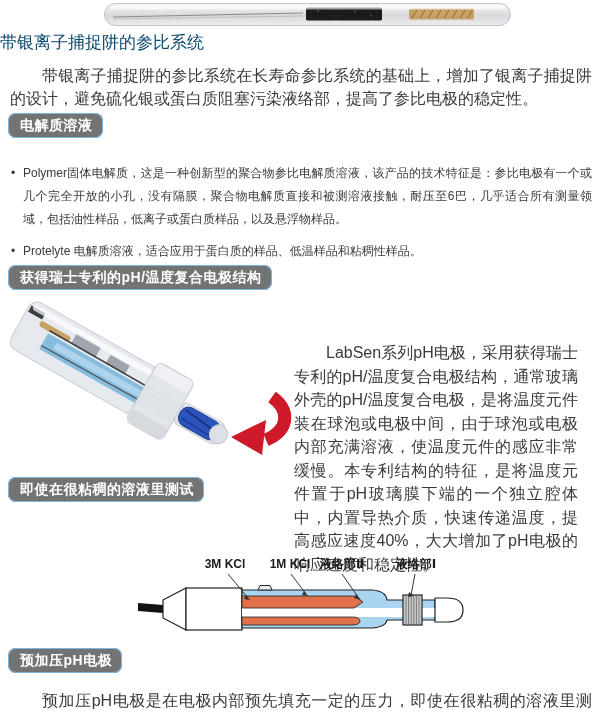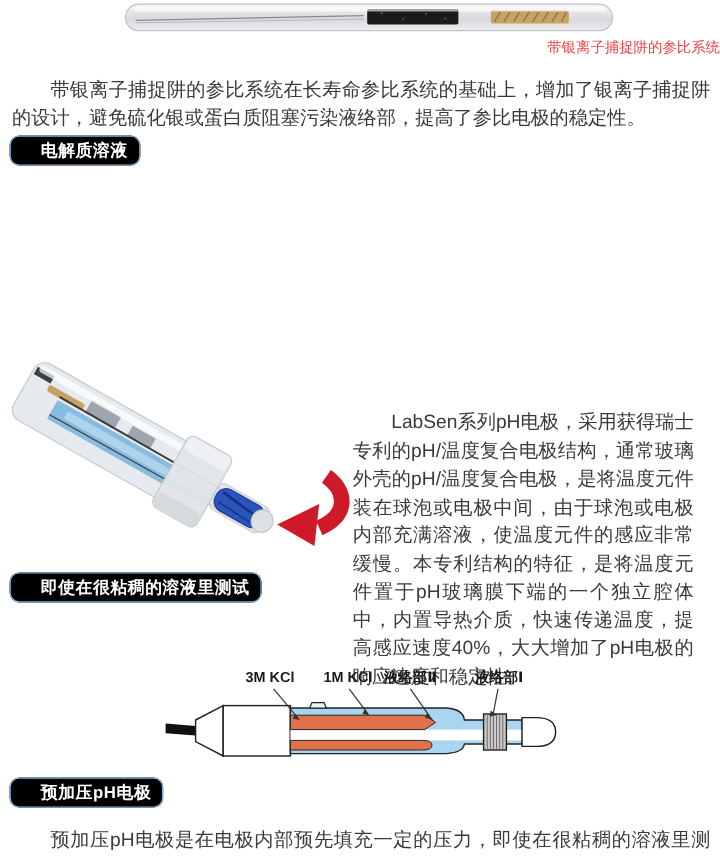--- a/index.html
+++ b/index.html
@@ -9,29 +9,29 @@
     overflow:hidden;
   }
   .para {
     position:absolute; left:10px; width:582px;
     font-size:16px; line-height:23px; color:#3a3a3a;
     text-align:justify;
   }
   .indent { text-indent:2em; }
   .badge {
     position:absolute; left:8px;
-    background:#000000; color:#ffffff;
+    background:#737373; color:#ffffff;
     font-size:14px; font-weight:bold; line-height:1;
-    padding:5px 10px 6px 26px; border-radius:8px;
+    padding:5px 10px 6px 12px; border-radius:8px;
     letter-spacing:0.5px;
     box-shadow:0 0 0 1px #7db6e0 inset;
   }
   .caption {
     position:absolute; left:0; top:31px; width:600px;
-    text-align:right; font-size:12px; color:#ef4444;
+    text-align:left; font-size:17px; color:#0c4a6e;
   }
   ul.bullets {
     position:absolute; left:10px; top:162px; width:582px;
     margin:0; padding:0; list-style:none;
     font-size:12px; line-height:23px; color:#3a3a3a; text-align:justify;
   }
   ul.bullets li { position:relative; padding-left:13px; margin:0 0 9px 0; }
   ul.bullets li::before {
     content:"\2022"; position:absolute; left:1px; top:0; color:#3a3a3a;
   }
@@ -70,21 +70,26 @@
         <line x1="365" y1="16" x2="369" y2="8"></line>
     </g>
     <rect x="8" y="3.5" width="394" height="4" rx="2" fill="#ffffff" opacity="0.6"></rect>
   </svg>
 
   <div class="caption">带银离子捕捉阱的参比系统</div>
 
   <p class="para indent" style="top:48px;">带银离子捕捉阱的参比系统在长寿命参比系统的基础上，增加了银离子捕捉阱的设计，避免硫化银或蛋白质阻塞污染液络部，提高了参比电极的稳定性。</p>
 
   <div class="badge" style="top:113px;">电解质溶液</div>
+  <ul class="bullets">
+    <li>Polymer固体电解质，这是一种创新型的聚合物参比电解质溶液，该产品的技术特征是：参比电极有一个或几个完全开放的小孔，没有隔膜，聚合物电解质直接和被测溶液接触，耐压至6巴，几乎适合所有测量领域，包括油性样品，低离子或蛋白质样品，以及悬浮物样品。</li>
+    <li>Protelyte 电解质溶液，适合应用于蛋白质的样品、低温样品和粘稠性样品。</li>
+  </ul>
 
+  <div class="badge" style="top:265px;">获得瑞士专利的pH/温度复合电极结构</div>
 
   <svg style="position:absolute; left:0; top:297px;" width="300" height="180" viewBox="0 0 300 180">
     <g transform="translate(20,25) rotate(29.5)">
       <rect x="0" y="-27" width="150" height="54" rx="10" fill="#e6e9ed" stroke="#c6cad0" stroke-width="1"></rect>
       <rect x="2" y="-20" width="16" height="7" fill="#3a3f45"></rect>
       <rect x="18" y="-12" width="34" height="6" rx="2" fill="#c8a264"></rect>
       <rect x="55" y="-18" width="28" height="12" fill="#9099a2" opacity="0.85"></rect>
       <rect x="95" y="-16" width="22" height="10" fill="#858d96" opacity="0.75"></rect>
       <rect x="30" y="-4" width="152" height="18" fill="#86bddf"></rect>
       <rect x="42" y="0" width="135" height="7" fill="#aed3ec"></rect>

